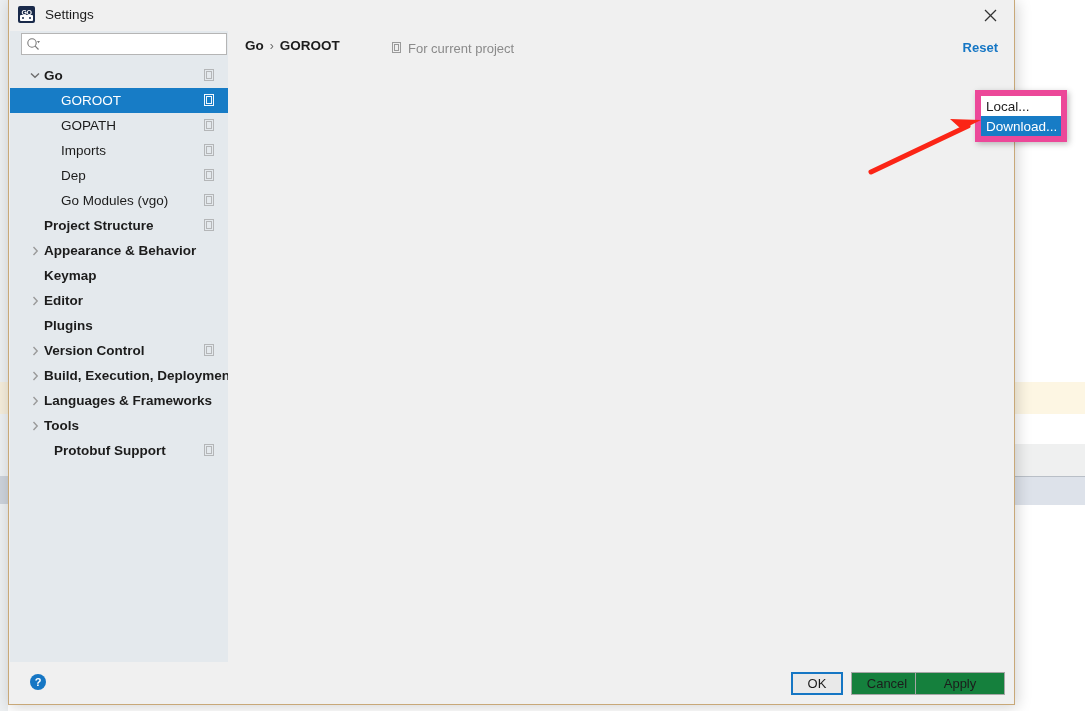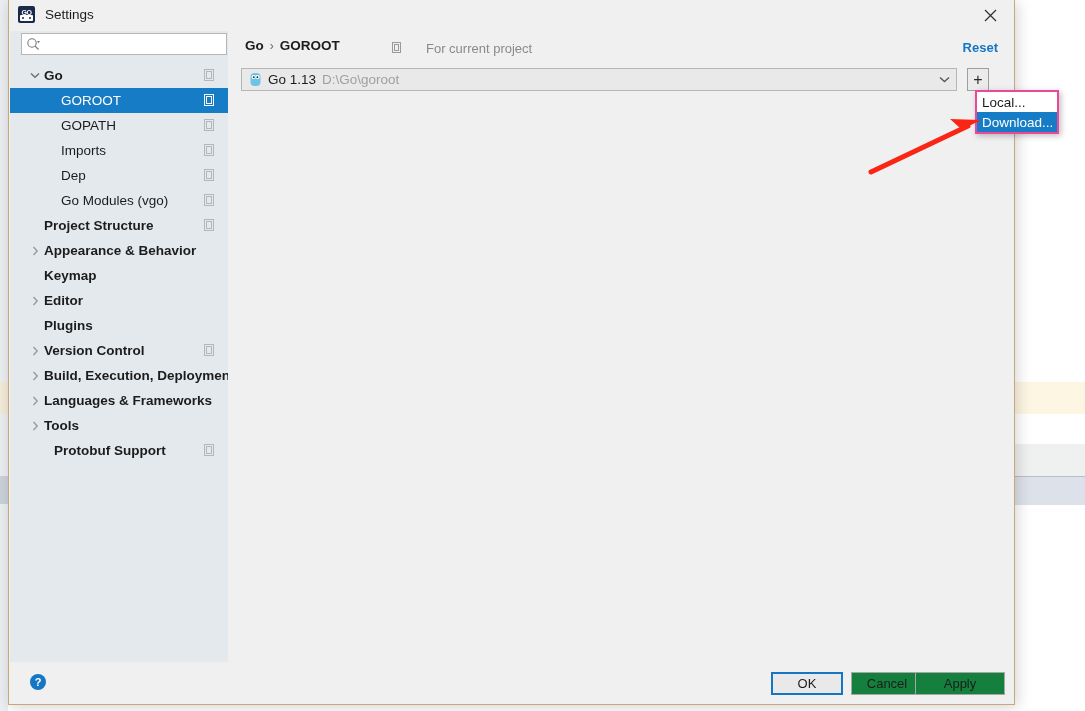--- a/index.html
+++ b/index.html
@@ -129,21 +129,21 @@
   }
   #breadcrumb {
     position: absolute; left: 17px; top: 7px;
     font-size: 13.5px; color: #1c1c1c; font-weight: bold;
     display: flex; align-items: center; gap: 6px;
   }
   #breadcrumb .sep { color: #6b6b6b; font-weight: normal; font-size: 12px; }
   #for-project {
     position: absolute; left: 164px; top: 10px;
     font-size: 13px; color: #8a8a8a;
-    display: flex; align-items: flex-end; gap: 23px;
+    display: flex; align-items: flex-end; gap: 5px;
   }
   #reset-link {
     position: absolute; right: 15px; top: 9px;
     font-size: 13px; color: #1576c4; font-weight: bold; cursor: default; text-align: right;
   }
 
   #goroot-row {
     position: absolute; left: 13px; top: 37px; right: 12px; height: 23px;
   }
   #goroot-combo {
@@ -170,21 +170,21 @@
     display: flex; align-items: center; justify-content: center;
     font-size: 16px; color: #2a2a2a; line-height: 1; cursor: default;
   }
 
   
   #sdk-popup {
     position: absolute;
     left: 975px; top: 90px;
     width: 80px;
     background: #ffffff;
-    border: 2px solid #ec4899;
+    border: 6px solid #ec4899;
     box-shadow: 2px 2px 6px rgba(0,0,0,0.25);
     z-index: 40;
     padding: 0;
   }
   .popup-item {
     height: 20px; display: flex; align-items: center;
     padding-left: 5px; font-size: 13.5px; color: #1c1c1c;
     cursor: default; white-space: nowrap;
   }
   .popup-item.hovered { background: #177cc6; color: #ffffff; }
@@ -204,21 +204,21 @@
   }
   .dlg-button {
     position: absolute; top: 10px;
     height: 23px;
     background: #15803d;
     border: 1px solid #a6a6a6;
     box-sizing: border-box;
     display: flex; align-items: center; justify-content: center;
     font-size: 13px; color: #1c1c1c; cursor: default;
   }
-  #ok-button { right: 170px; width: 72px; border: 2px solid #1576c4; background: #e9e9e9; }
+  #ok-button { right: 170px; width: 52px; border: 2px solid #1576c4; background: #e9e9e9; }
   #cancel-button { right: 90px; width: 72px; }
   #apply-button { right: 8px; width: 90px; }
 
   
   #red-arrow { position: absolute; left: 0; top: 0; width: 1085px; height: 711px; pointer-events: none; z-index: 60; }
 </style>
 </head>
 <body>
 
 <div id="bg-root">
@@ -399,41 +399,20 @@
         <svg width="11" height="11" viewBox="0 0 11 11" aria-hidden="true">
           <rect x="0.5" y="0.5" width="8" height="10" fill="none" stroke="#9a9a9a" stroke-width="1"></rect>
           <rect x="2.5" y="2.5" width="4" height="6" fill="none" stroke="#9a9a9a" stroke-width="1"></rect>
         </svg>
       </span>
       <span>For current project</span>
     </div>
 
     <div id="reset-link">Reset</div>
 
-    <div id="goroot-row">
-      <div id="goroot-combo">
-        <span id="gopher-icon">
-          <svg width="13" height="15" viewBox="0 0 13 15" aria-hidden="true">
-            <rect x="1.5" y="1" width="10" height="13" rx="4" fill="#6ec3e8"></rect>
-            <circle cx="4.6" cy="5" r="2.1" fill="#ffffff"></circle>
-            <circle cx="8.6" cy="5" r="2.1" fill="#ffffff"></circle>
-            <circle cx="4.8" cy="5.2" r="0.9" fill="#20242b"></circle>
-            <circle cx="8.4" cy="5.2" r="0.9" fill="#20242b"></circle>
-          </svg>
-        </span>
-        <span id="goroot-name">Go 1.13</span>
-        <span id="goroot-path">D:\Go\goroot</span>
-        <span id="combo-arrow">
-          <svg width="11" height="7" viewBox="0 0 11 7" aria-hidden="true">
-            <polyline points="1,1.5 5.5,5.5 10,1.5" fill="none" stroke="#5a5a5a" stroke-width="1.4"></polyline>
-          </svg>
-        </span>
-      </div>
-      <div id="add-button">+</div>
-    </div>
   </div>
 
   <div id="bottom-bar">
     <div id="help-icon">?</div>
     <div class="dlg-button" id="ok-button">OK</div>
     <div class="dlg-button" id="cancel-button">Cancel</div>
     <div class="dlg-button" id="apply-button">Apply</div>
   </div>
 </div>
 

